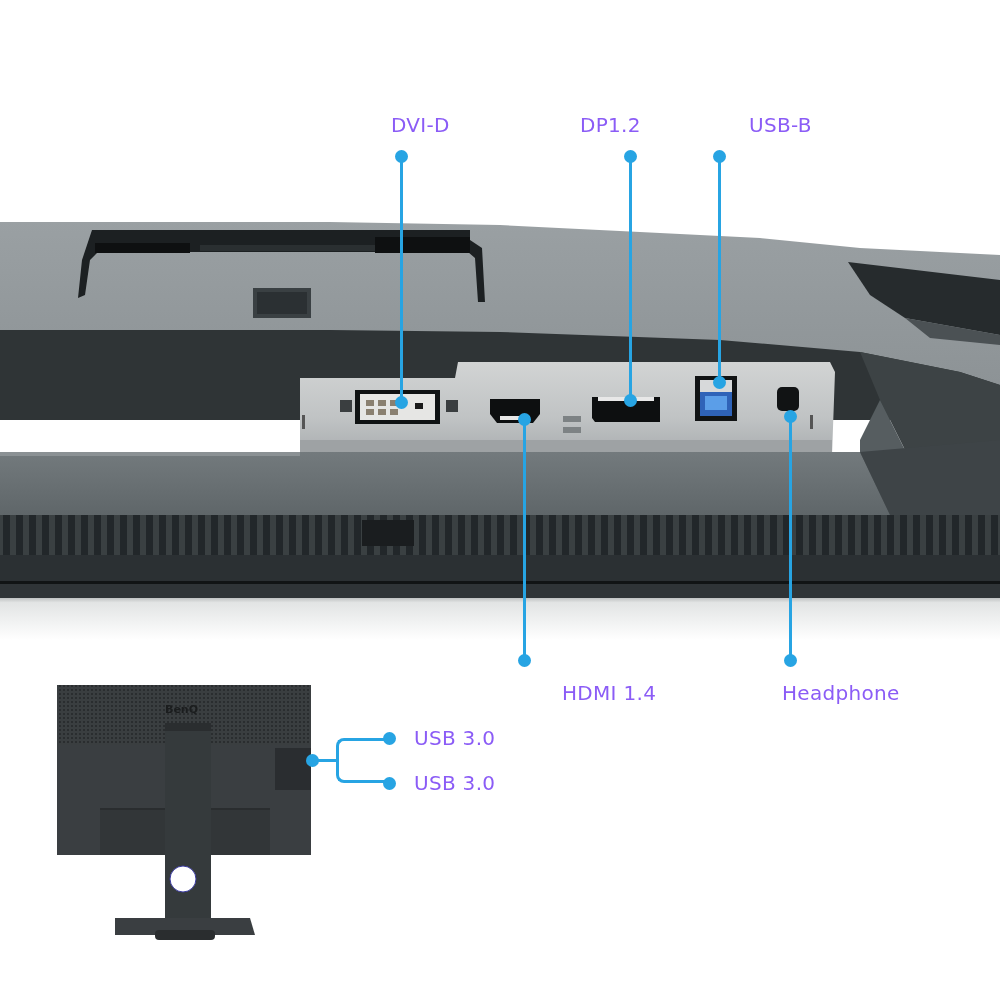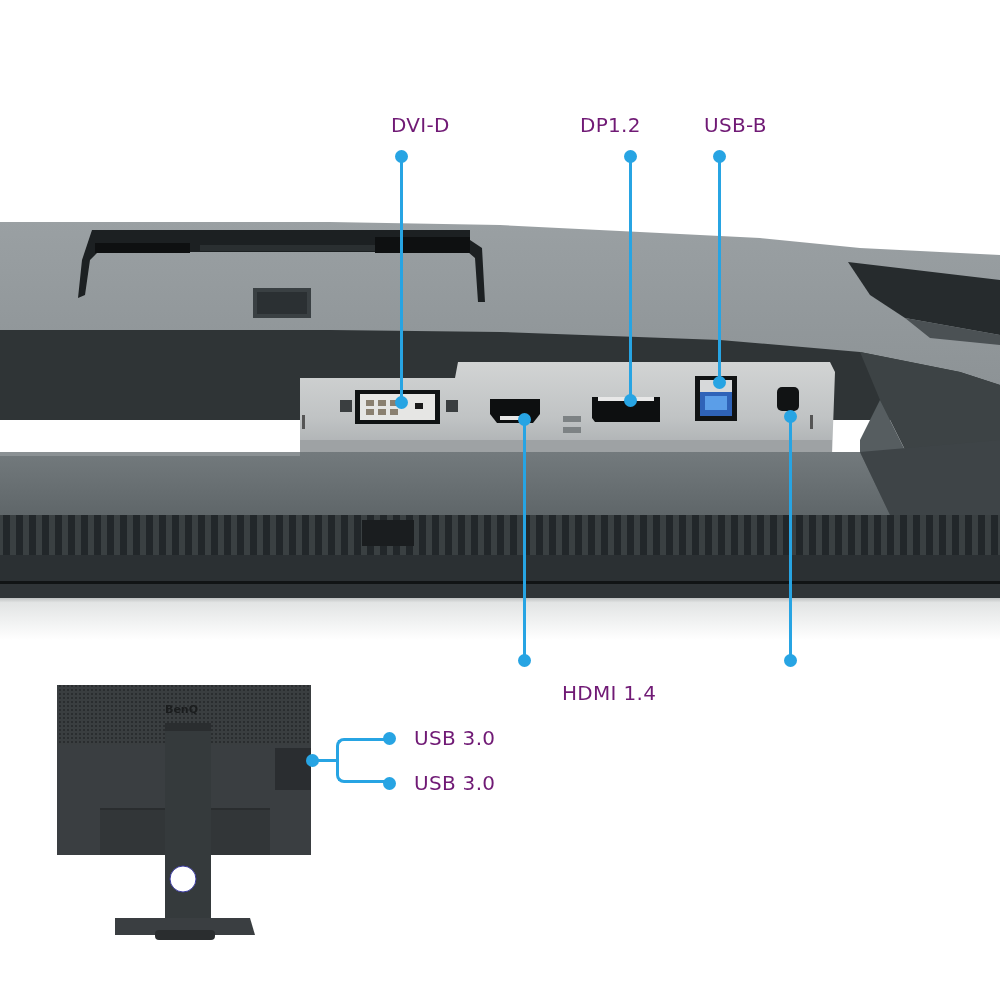--- a/index.html
+++ b/index.html
@@ -5,21 +5,21 @@
   * { box-sizing: border-box; margin: 0; padding: 0; }
   html, body { width: 1000px; height: 1000px; background: #ffffff; overflow: hidden; }
   body { position: relative; font-family: "DejaVu Sans", "Liberation Sans", sans-serif; }
 
   
   #scene { position: absolute; left: 0; top: 0; width: 1000px; height: 1000px; }
 
   .label {
     position: absolute;
     font-size: 20px;
-    color: #701a75;
+    color: #8b5cf6;
     letter-spacing: 0.3px;
     white-space: nowrap;
     line-height: 31px;
   }
   .label.multi { white-space: normal; width: 140px; }
 
   .callout-line { position: absolute; background: #27a4e3; width: 3px; }
   .callout-hline { position: absolute; background: #27a4e3; height: 3px; }
   .callout-dot {
     position: absolute; width: 13px; height: 13px; border-radius: 50%;
@@ -134,34 +134,35 @@
   <div class="label" style="left:391px;top:110px;">DVI-D</div>
   <div class="callout-dot" style="left:395px;top:150px;"></div>
   <div class="callout-line" style="left:400px;top:156px;height:250px;"></div>
   <div class="callout-dot" style="left:395px;top:396px;"></div>
 
   <div class="label" style="left:580px;top:110px;">DP1.2</div>
   <div class="callout-dot" style="left:624px;top:150px;"></div>
   <div class="callout-line" style="left:629px;top:156px;height:244px;"></div>
   <div class="callout-dot" style="left:624px;top:394px;"></div>
 
-  <div class="label" style="left:704px;top:110px;">USB-B</div>
+  <div class="label" style="left:749px;top:110px;">USB-B</div>
   <div class="callout-dot" style="left:713px;top:150px;"></div>
   <div class="callout-line" style="left:718px;top:156px;height:226px;"></div>
   <div class="callout-dot" style="left:713px;top:376px;"></div>
 
   <div class="callout-dot" style="left:518px;top:413px;"></div>
   <div class="callout-line" style="left:523px;top:419px;height:240px;"></div>
   <div class="callout-dot" style="left:518px;top:654px;"></div>
   <div class="label" style="left:518px;top:678px;margin-left:44px;">HDMI 1.4</div>
 
   <div class="callout-dot" style="left:784px;top:410px;"></div>
   <div class="callout-line" style="left:789px;top:416px;height:244px;"></div>
   <div class="callout-dot" style="left:784px;top:654px;"></div>
   <div class="label multi" style="left:782px;top:678px;">
+    <div>Headphone</div>
   </div>
 
   <svg width="270" height="270" viewBox="0 0 270 270" style="position:absolute;left:50px;top:680px;">
     <defs>
       <pattern id="grill" x="0" y="0" width="4" height="4" patternUnits="userSpaceOnUse">
         <rect width="4" height="4" fill="#3a3e40"></rect>
         <rect x="1" y="1" width="2" height="2" fill="#2a2d2f"></rect>
       </pattern>
     </defs>
 

